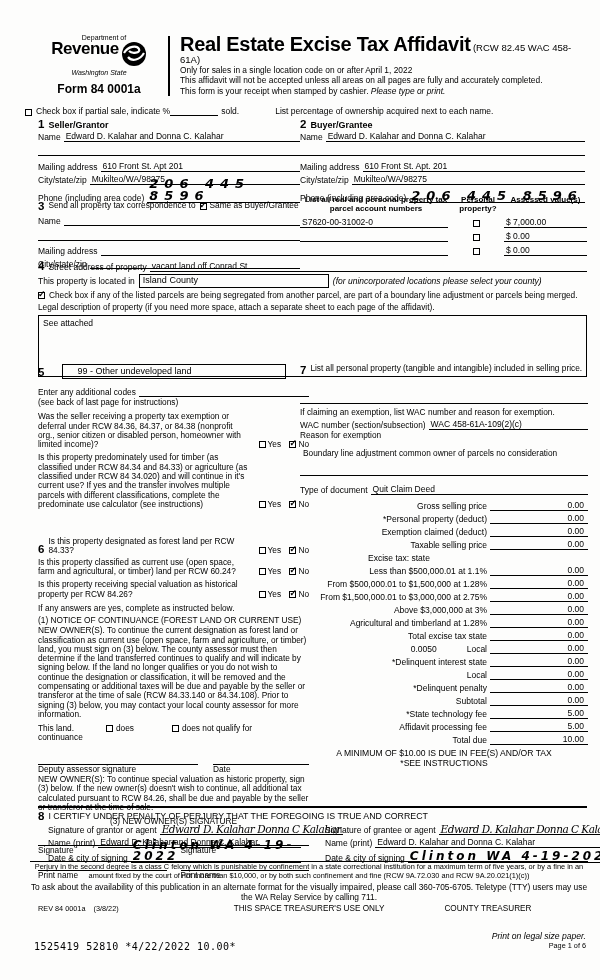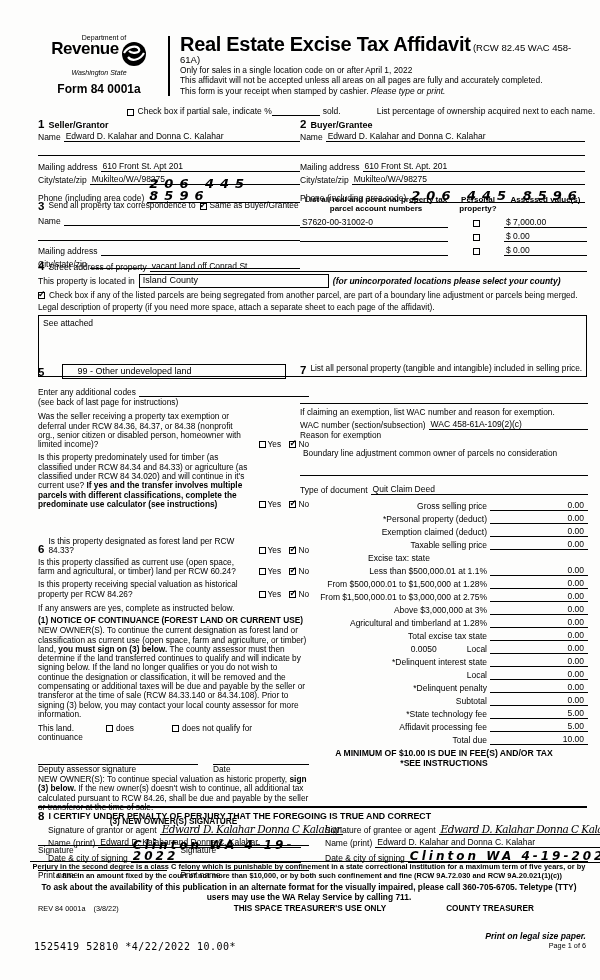--- a/index.html
+++ b/index.html
@@ -1,21 +1,21 @@
 <!DOCTYPE html>
 <html><head>
 <meta charset="utf-8">
 <style>
   * { box-sizing: border-box; margin: 0; padding: 0; }
   html,body { width:600px; height:980px; background:#f6f6f4; }
   .page {
     position:relative; width:600px; height:980px; background:#fdfdfc; color:#000;
     font-family:"Liberation Sans", sans-serif; font-size:8.5px; overflow:hidden;
   }
-  .b { font-weight:bold; }
+  .b { font-weight:normal; }
   .i { font-style:italic; }
   .small { font-size:8.3px; line-height:1.12; }
   .tiny { font-size:7.3px; }
   .secnum { font-weight:bold; font-size:11.5px; margin-right:4px; }
   .sechead { font-weight:bold; font-size:9px; }
   .frow { display:flex; align-items:flex-end; }
   .lbl { white-space:nowrap; margin-right:3px; }
   .fill { flex:1; border-bottom:1px solid #000; min-height:10px; padding:0 2px; }
   .fillfixed { border-bottom:1px solid #000; min-height:10px; padding:0 2px; }
   .hand { font-family:"DejaVu Sans", sans-serif; font-style:italic; font-weight:bold; }
@@ -90,21 +90,21 @@
       </div>
       <div class="subline">Only for sales in a single location code on or after April 1, 2022</div>
       <div class="subline">This affidavit will not be accepted unless all areas on all pages are fully and accurately completed.</div>
       <div class="subline">
         <span>This form is your receipt when stamped by cashier.</span>
         <span class="i">Please type or print.</span>
       </div>
     </div>
   </div>
 
-  <div class="abs frow" style="left:48px; top:106px; width:547px;justify-content:flex-end;">
+  <div class="abs frow" style="left:25px; top:106px; width:547px;">
     <span class="cb">
         <i></i>
       </span>
     <span style="margin-left:4px;">Check box if partial sale, indicate %</span>
     <span class="fillfixed" style="width:48px;"></span>
     <span style="margin-left:3px;">sold.</span>
     <span style="margin-left:36px;">List percentage of ownership acquired next to each name.</span>
   </div>
 
   <div class="abs" style="left:38px; top:118px; width:262px;">

